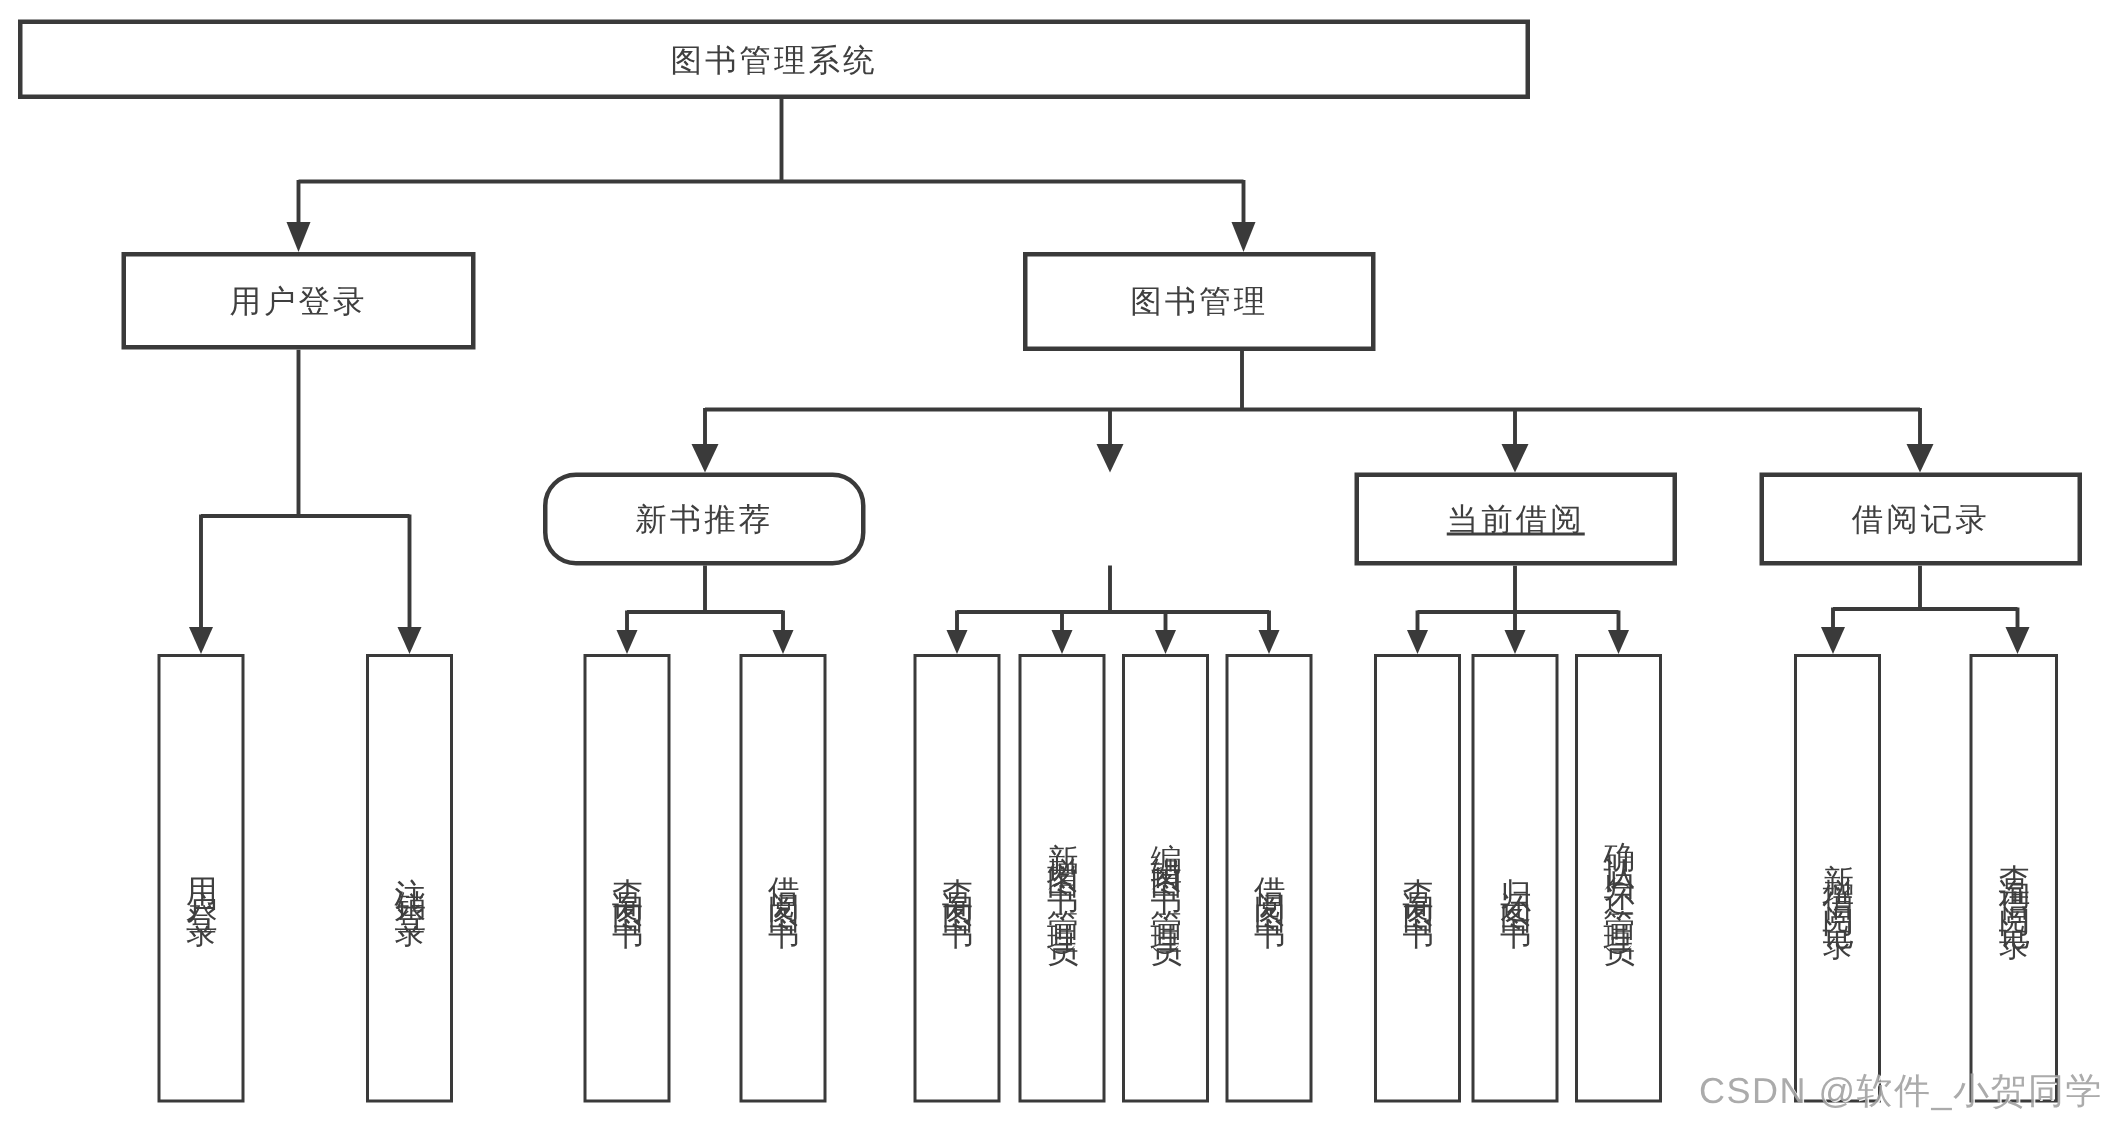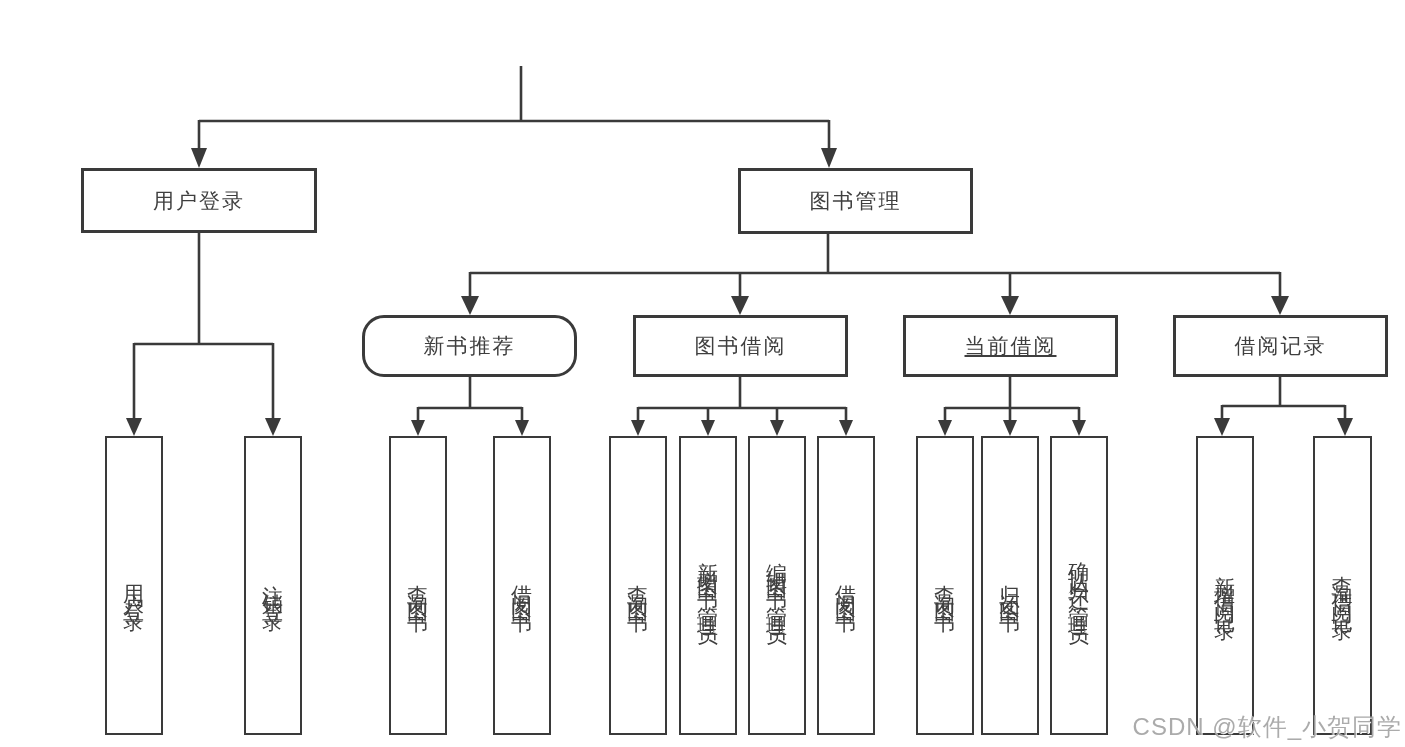--- a/index.html
+++ b/index.html
@@ -116,26 +116,26 @@
     <polygon points="1079,436 1072,420 1086,420" fill="#3a3a3a" stroke="none"></polygon>
 
     <line x1="1280" y1="377" x2="1280" y2="406"></line>
     <line x1="1222" y1="406" x2="1345" y2="406"></line>
     <line x1="1222" y1="405" x2="1222" y2="422"></line>
     <polygon points="1222,436 1214,418 1230,418" fill="#3a3a3a" stroke="none"></polygon>
     <line x1="1345" y1="405" x2="1345" y2="422"></line>
     <polygon points="1345,436 1337,418 1353,418" fill="#3a3a3a" stroke="none"></polygon>
   </svg>
 
+  <div class="node" style="left:12px; top:13px; width:1008px; height:53px;">图书管理系统</div>
 
   <div class="node" style="left:81px; top:168px; width:236px; height:65px;">用户登录</div>
-  <div class="node" style="left:738px; top:168px; width:235px; height:66px;">图书管理</div>
+  <div class="node" style="left:682px; top:168px; width:235px; height:66px;">图书管理</div>
 
   <div class="node" style="left:362px; top:315px; width:215px; height:62px;border-radius:22px;">新书推荐</div>
-  <div class="node" style="left:633px; top:315px; width:215px; height:62px;">图书借阅</div>
   <div class="node" style="left:903px; top:315px; width:215px; height:62px;text-decoration:underline;">当前借阅</div>
   <div class="node" style="left:1173px; top:315px; width:215px; height:62px;">借阅记录</div>
 
   <div class="node leaf" style="left:105px; top:436px; width:58px; height:299px;">用户登录</div>
   <div class="node leaf" style="left:244px; top:436px; width:58px; height:299px;">注销登录</div>
 
   <div class="node leaf" style="left:389px; top:436px; width:58px; height:299px;">查询图书</div>
   <div class="node leaf" style="left:493px; top:436px; width:58px; height:299px;">借阅图书</div>
 
   <div class="node leaf" style="left:609px; top:436px; width:58px; height:299px;">查询图书</div>

